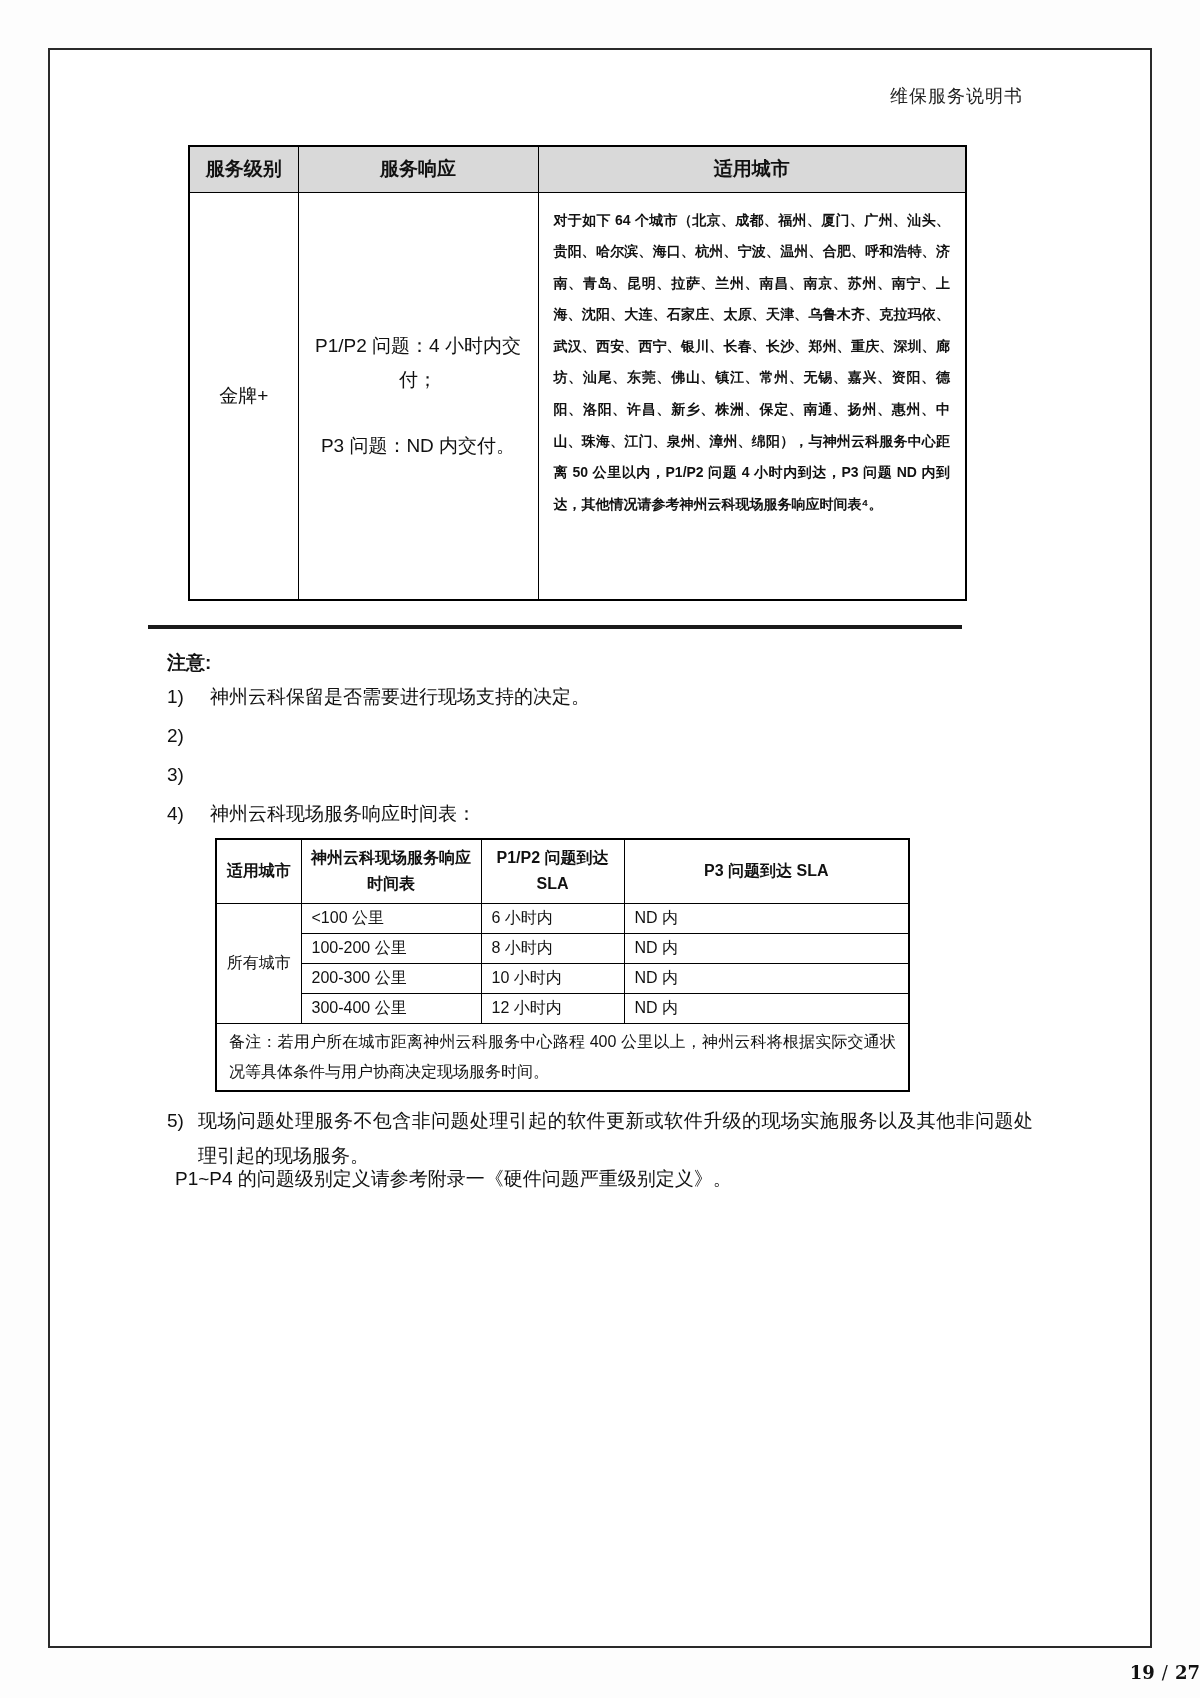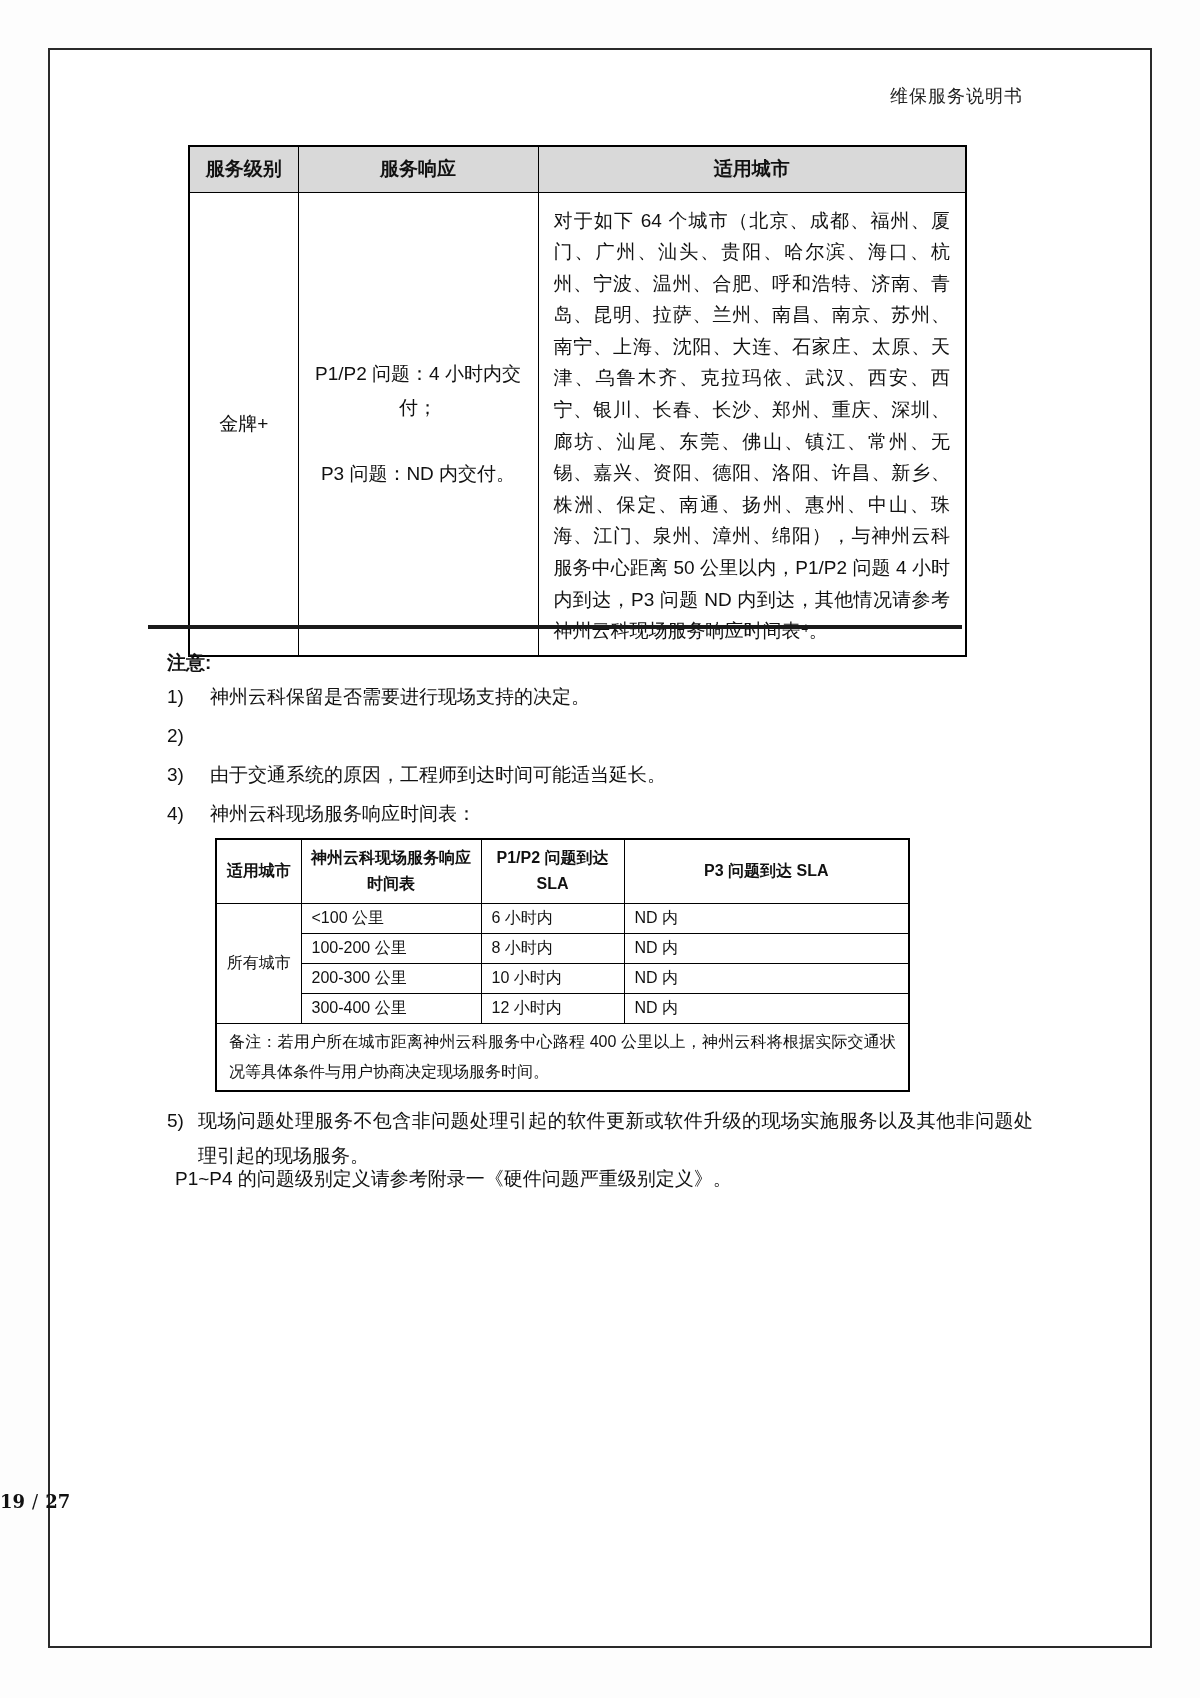--- a/index.html
+++ b/index.html
@@ -37,22 +37,23 @@
   .cell-level {
     text-align: center; vertical-align: middle; font-size: 19px;
   }
   .cell-response {
     text-align: center; vertical-align: middle;
     font-size: 19px; line-height: 34px; padding: 0 15px;
   }
   .cell-response .resp2 { margin-top: 32px; }
   .cell-cities {
     vertical-align: top; text-align: justify;
-    font-size: 19px; line-height: 31.6px;
+    font-size: 14px; line-height: 31.6px;
     padding: 12px 15px 8px 15px;
+    font-weight: bold;
   }
 
   
   .rule {
     position: absolute; top: 625px; left: 148px;
     width: 814px; height: 4px; background: #1a1a1a;
   }
   .notes-heading {
     position: absolute; left: 167px; top: 650px;
     font-size: 19px; font-weight: bold;
@@ -88,24 +89,24 @@
     display: flex; font-size: 19px; line-height: 35px;
   }
   .item5 .num { width: 31px; flex: 0 0 31px; }
   .item5 .txt { text-align: justify; }
   .closing {
     position: absolute; left: 167px; top: 1166px;
     font-size: 19px;
     margin-left: 8px;
   }
   .footer {
-    position: absolute; top: 1491px; left: 0; width: 1200px;
-    text-align: left;
+    position: absolute; top: 1662px; left: 0; width: 1200px;
+    text-align: right;
     font-family: "DejaVu Serif", "Liberation Serif", serif;
-    font-size: 18px; font-weight: bold; color: #111;
+    font-size: 18px; font-weight: bold; color: #111; padding-left: 24px;
   }
   .footer .sep { margin: 0 7px; font-weight: normal; }
 </style>
 </head>
 <body>
 
 <div class="page-border"></div>
 
 <div class="header-title">维保服务说明书</div>
 
@@ -140,21 +141,20 @@
 
 <div class="note-item note-1">
   <span class="num">1)</span>
   <span class="txt">神州云科保留是否需要进行现场支持的决定。</span>
 </div>
 <div class="note-item note-2">
   <span class="num">2)</span>
 </div>
 <div class="note-item note-3">
   <span class="num">3)</span>
-  <span class="txt">由于交通系统的原因，工程师到达时间可能适当延长。</span>
 </div>
 <div class="note-item note-4">
   <span class="num">4)</span>
   <span class="txt">神州云科现场服务响应时间表：</span>
 </div>
 
 <table class="table2">
   <colgroup>
       <col style="width:85px">
       <col style="width:180px">

